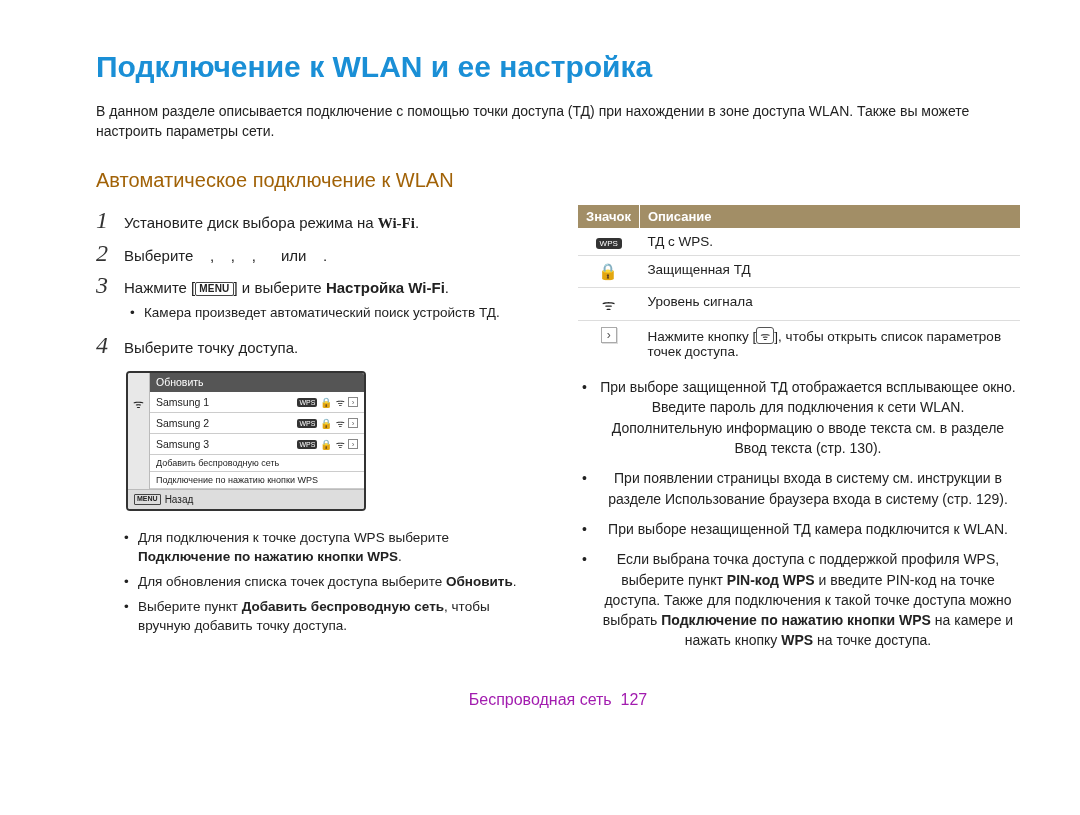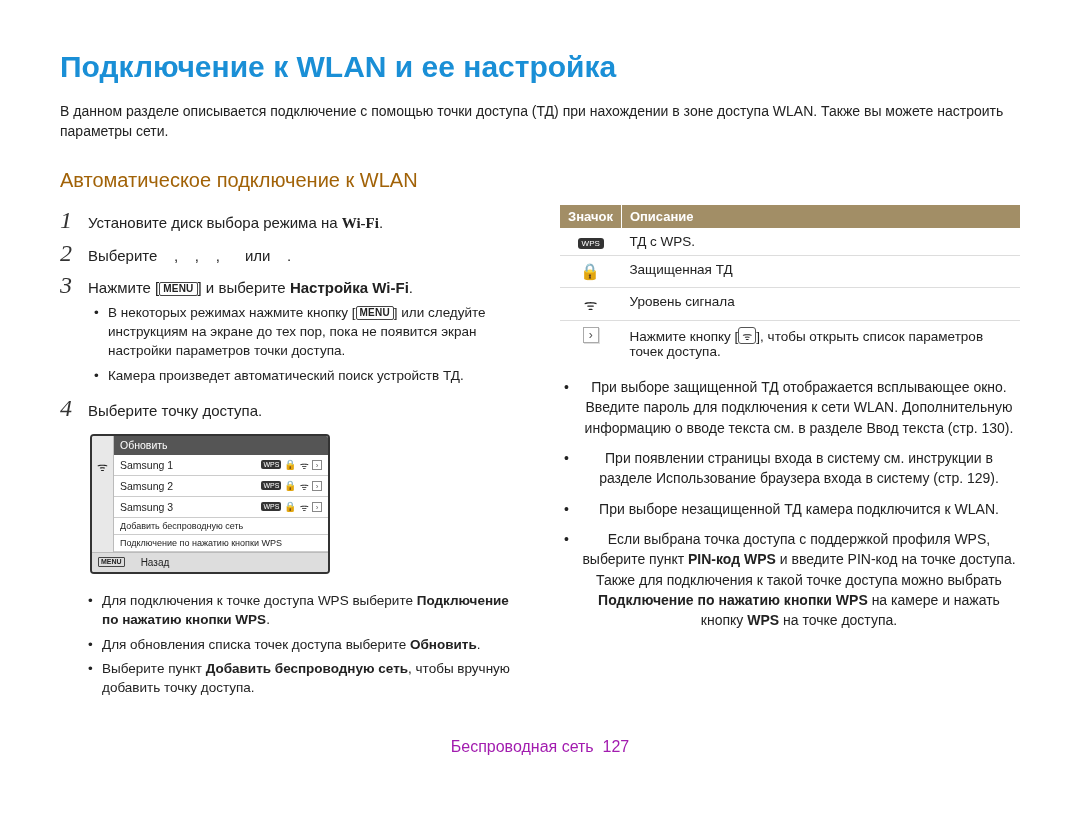--- a/index.html
+++ b/index.html
@@ -6,21 +6,21 @@
   body {
     margin: 0;
     padding: 0;
     font-family: Arial, Helvetica, sans-serif;
     font-size: 14px;
     color: #222;
     background: #fff;
     width: 1080px;
   }
   .page {
-    padding: 50px 60px 20px 60px;
+    padding: 50px 60px 20px 96px;
   }
   .title {
     color: #1a8fd6;
     font-size: 30px;
     font-weight: bold;
     margin: 0 0 18px 0;
   }
   .intro {
     font-size: 14px;
     line-height: 1.4;
@@ -142,21 +142,21 @@
   .cs-chev {
     display:inline-block; width:10px; height:10px;
     border:1px solid #888; font-size:8px;
     text-align:center; line-height:9px; color:#666;
   }
   .cs-row.long { font-size:9px; }
   .cs-foot {
     background:#ddd;
     padding:4px 6px;
     font-size:10px;
-    display:flex; align-items:center; gap:16px;
+    display:flex; align-items:center; gap:4px;
     border-top:1px solid #bbb;
     text-align:center;
   }
   .menu-box-small {
     display:inline-block; border:1px solid #444;
     font-size:7px; padding:0 2px; line-height:1.2;
     font-weight:bold; border-radius:1px;
   }
 
   .icon-table {
@@ -247,23 +247,20 @@
         </span>
       </div>
 
       <div class="step">
         <span class="step-num">3</span>
         <span class="step-text">
           <span>Нажмите [</span><span class="menu-box">MENU</span><span>] и выберите </span><b>Настройка Wi-Fi</b><span>.</span>
         </span>
       </div>
       <ul class="sub-bullets">
-        <li>
-          <span>В некоторых режимах нажмите кнопку [</span><span class="menu-box">MENU</span><span>] или следуйте инструкциям на экране до тех пор, пока не появится экран настройки параметров точки доступа.</span>
-        </li>
         <li>Камера произведет автоматический поиск устройств ТД.</li>
       </ul>
 
       <div class="step">
         <span class="step-num">4</span>
         <span class="step-text">Выберите точку доступа.</span>
       </div>
 
       <div class="camera-screen">
         <div class="cs-body">

